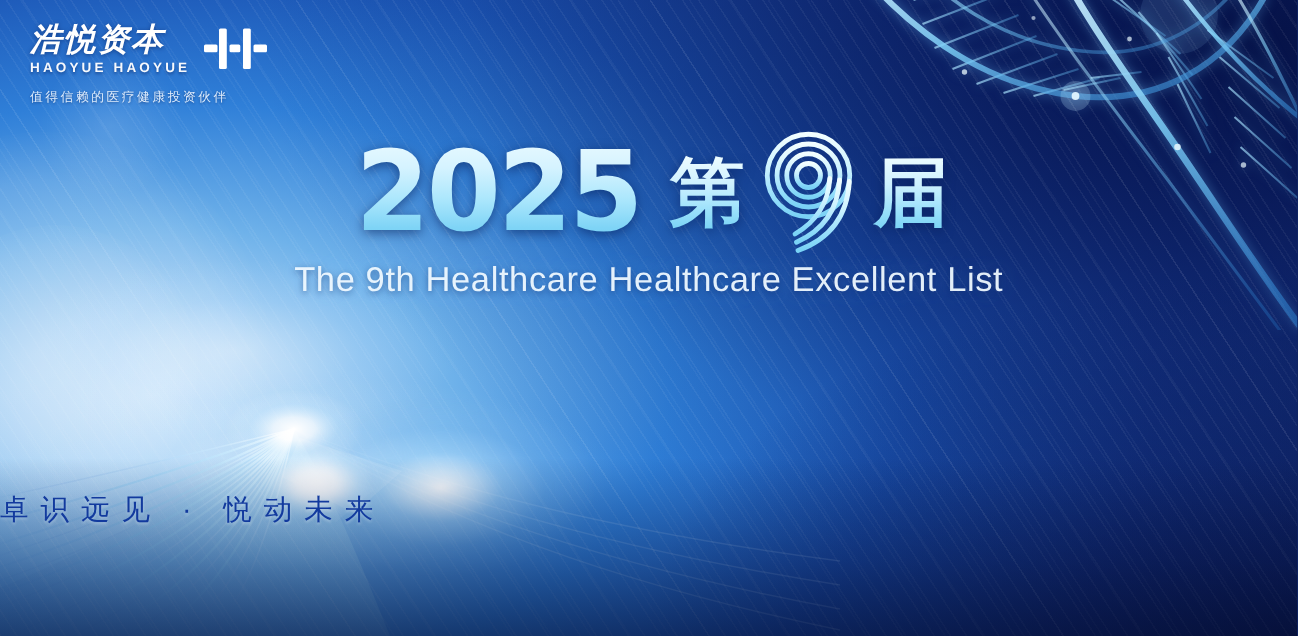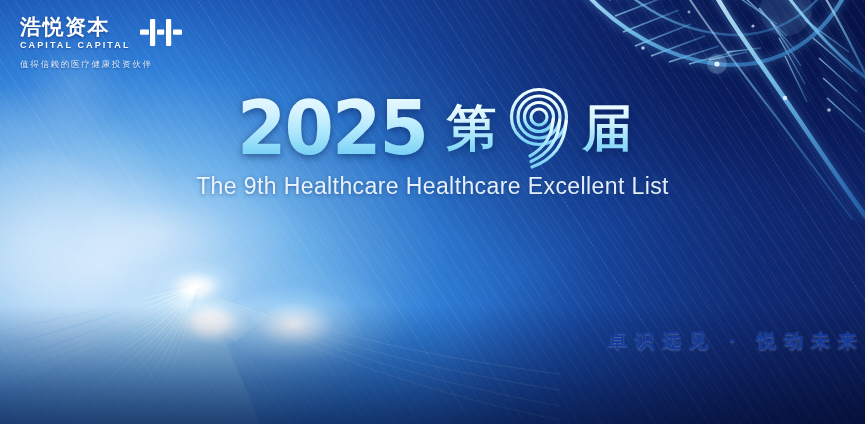--- a/index.html
+++ b/index.html
@@ -95,20 +95,21 @@
   .dna{position:absolute;right:-6px;top:-10px;width:290px;height:230px;}
   .dna svg{display:block;filter:drop-shadow(0 0 4px rgba(120,200,255,.55));}
 
   
   .logo{position:absolute;left:20px;top:16px;width:175px;}
   .logo-row{display:flex;align-items:center;gap:9px;}
   .logo-text{display:flex;flex-direction:column;justify-content:center;}
   .logo-cn{
     font-size:21px;font-weight:700;color:#ffffff;letter-spacing:1.5px;line-height:1.05;
     text-shadow:0 1px 3px rgba(8,30,90,.55);
+    font-style:italic;
   }
   .logo-en{
     font-size:9px;font-weight:700;color:#ffffff;letter-spacing:2.1px;
     margin-top:3px;line-height:1;opacity:.96;
     text-shadow:0 1px 2px rgba(8,30,90,.5);
   }
   .logo-mark{width:42px;height:30px;flex:0 0 auto;}
   .logo-tag{
     margin-top:9px;font-size:8.5px;color:#eaf4ff;letter-spacing:1.7px;
     text-align:left;white-space:nowrap;opacity:.93;
@@ -163,22 +164,22 @@
     margin-top:5px;
     font-size:23px;font-weight:400;color:#eef8ff;
     letter-spacing:.4px;line-height:1;white-space:nowrap;
     opacity:.95;
     text-shadow:0 1px 4px rgba(10,34,100,.55), 0 0 16px rgba(150,205,255,.35);
   }
 
   
   .slogan{
     position:absolute;left:0;right:0;top:331px;
-    text-align:right;
-    font-size:19px;font-weight:700;color:#123a9e;
+    text-align:left;
+    font-size:19px;font-weight:400;color:#123a9e;
     letter-spacing:8px;line-height:1;white-space:nowrap;
     text-shadow:0 1px 2px rgba(255,255,255,.30);
   }
 </style>
 </head>
 <body>
 
 <div id="banner">
 
   <div class="layer bg-base"></div>
@@ -323,21 +324,21 @@
       <circle cx="205" cy="20" r="26" fill="#9fdcff" opacity=".10"></circle>
     </svg>
   </div>
 
   <div class="layer bg-bottom"></div>
 
   <div class="logo">
     <div class="logo-row">
       <div class="logo-text">
         <div class="logo-cn">浩悦资本</div>
-        <div class="logo-en">CAPITAL CAPITAL</div>
+        <div class="logo-en">HAOYUE HAOYUE</div>
       </div>
       <div class="logo-mark">
         <svg width="42" height="30" viewBox="0 0 42 30" xmlns="http://www.w3.org/2000/svg">
           <g fill="#ffffff">
 
             <rect x="10" y="1" width="5.2" height="27" rx="1"></rect>
 
             <rect x="26" y="1" width="5.2" height="27" rx="1"></rect>
 
             <rect x="0" y="11.6" width="9" height="5.2" rx="1"></rect>

